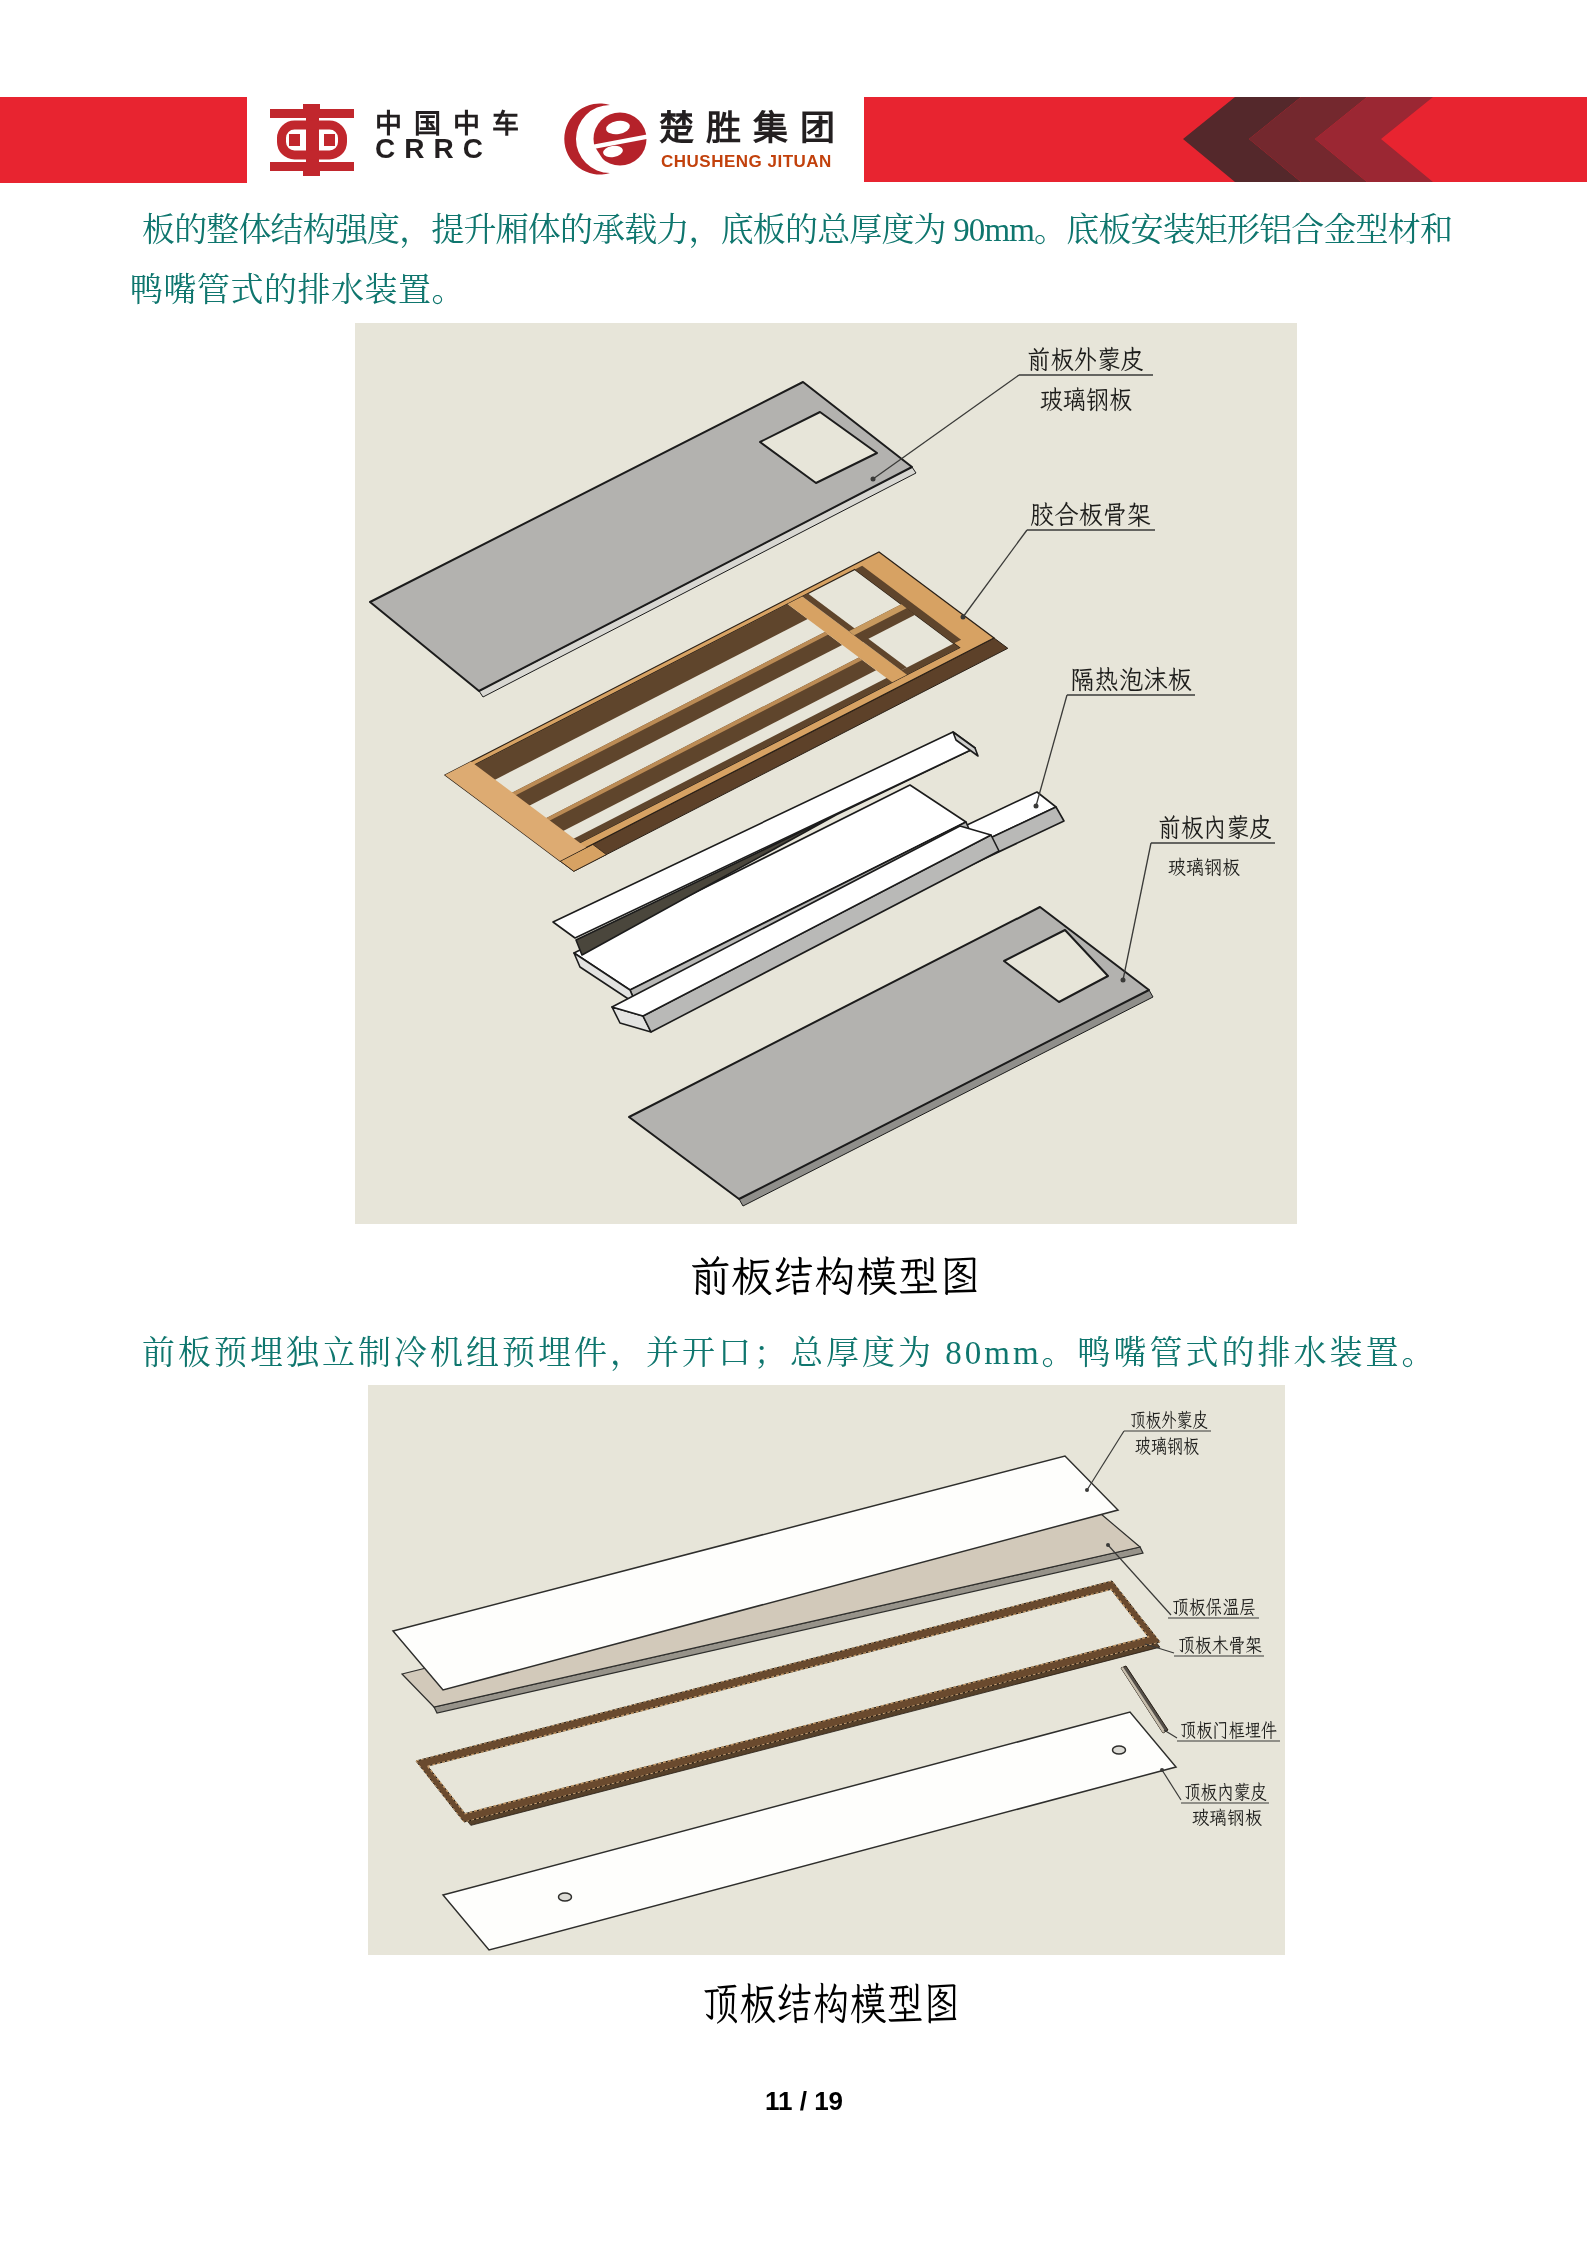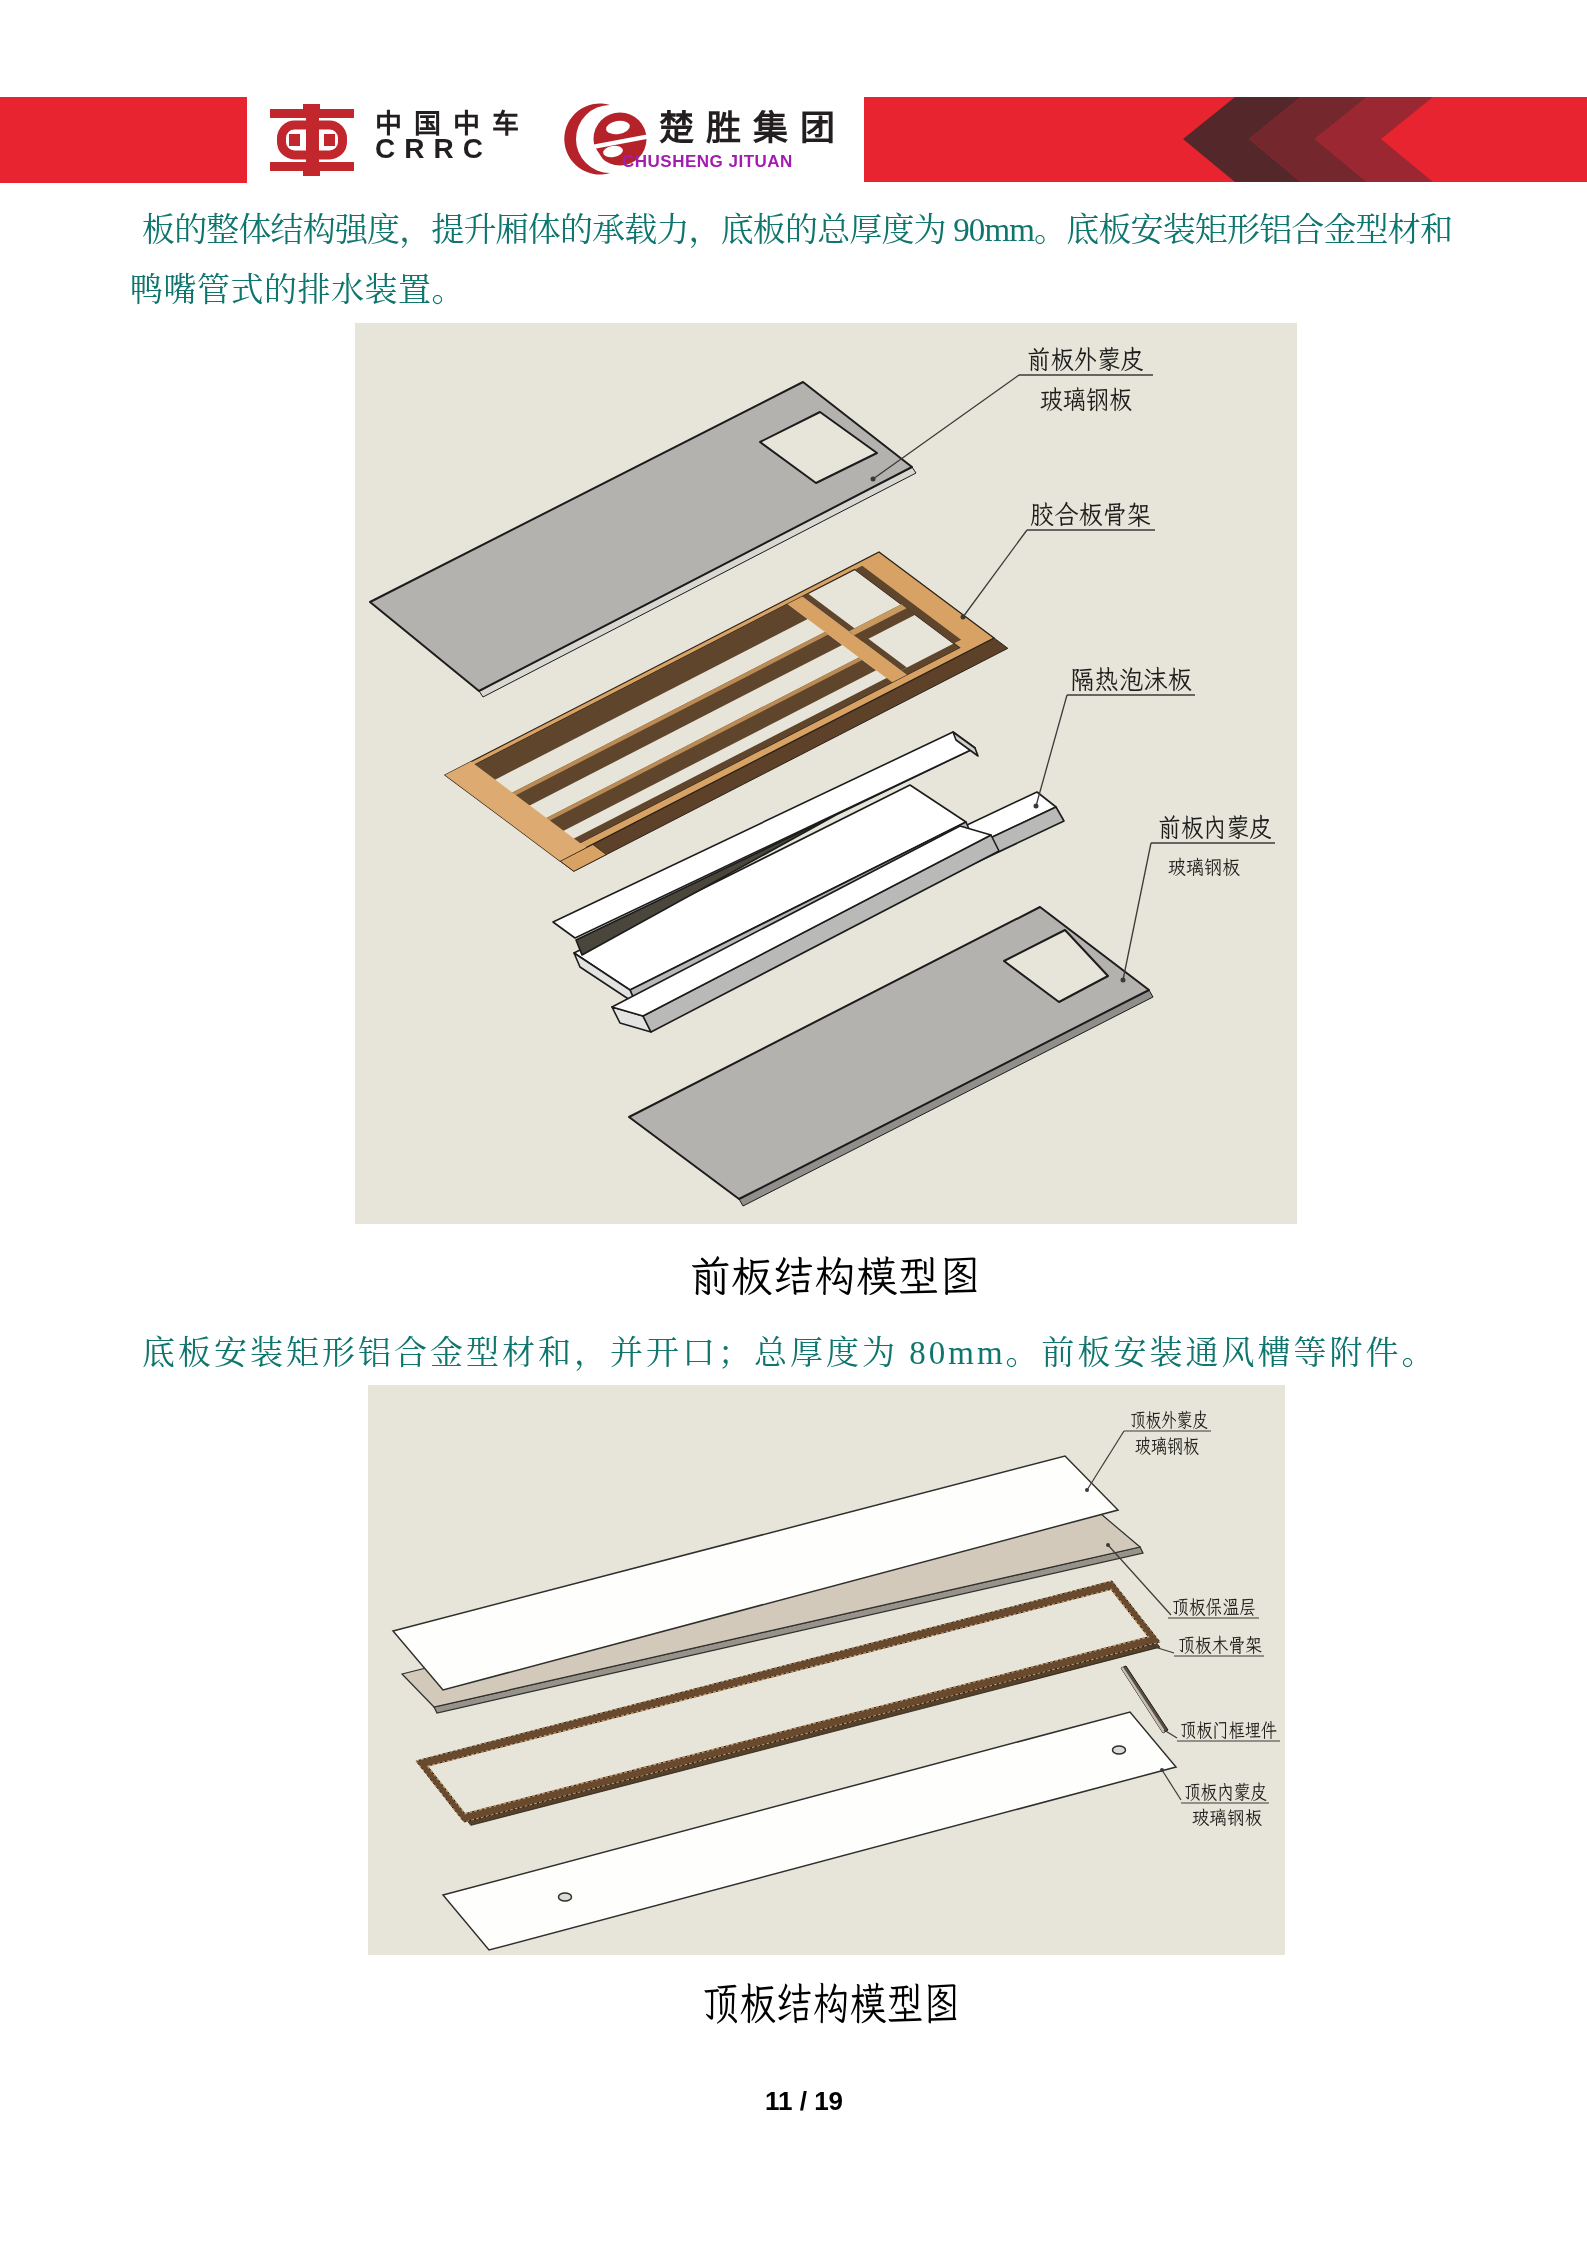--- a/index.html
+++ b/index.html
@@ -42,21 +42,21 @@
  <path d="M48,5 A35.5,35.5 0 1 0 48,73 A30,30 0 1 1 48,5 Z" fill="#b5222a"></path>
  <circle cx="58" cy="39" r="26.5" fill="#b5222a"></circle>
  <g fill="#ffffff">
   <ellipse cx="56" cy="27.5" rx="12" ry="6.5" transform="rotate(-9 56 27.5)"></ellipse>
   <polygon points="29,45 90,33.5 90,38 29,49.5"></polygon>
   <ellipse cx="51" cy="51.5" rx="10" ry="5.5" transform="rotate(-9 51 51.5)"></ellipse>
   <polygon points="31,44 42,61 33,61 29,50"></polygon>
  </g>
 </svg>
 <div class="abs" style="left:659px;top:99px;font-family:'Liberation Sans',sans-serif;font-weight:bold;font-size:35px;letter-spacing:12px;color:#231f20;">楚胜集团</div>
-<div class="abs" style="left:622px;top:152px;font-family:'Liberation Sans',sans-serif;font-weight:bold;font-size:17px;letter-spacing:0.5px;color:#a21caf;">CHUSHENG JITUAN</div>
+<div class="abs" style="left:661px;top:152px;font-family:'Liberation Sans',sans-serif;font-weight:bold;font-size:17px;letter-spacing:0.5px;color:#c2410c;">CHUSHENG JITUAN</div>
 
 <div class="abs para" style="left:142px;top:203px;letter-spacing:-0.85px;">板的整体结构强度，提升厢体的承载力，底板的总厚度为 90mm。底板安装矩形铝合金型材和</div>
 <div class="abs para" style="left:130px;top:263px;">鸭嘴管式的排水装置。</div>
 
 <svg class="abs" style="left:355px;top:323px;" width="942" height="901" viewBox="0 0 942 901">
  <rect x="0" y="0" width="942" height="901" fill="#e7e5d9"></rect>
 
  <polygon points="124,368 557,144 561,150 128,374" fill="#d8d7d2" stroke="#1c1c1c" stroke-width="1"></polygon>
  <path d="M15,279 L448,59 L557,144 L124,368 Z M405,119 L465,89 L522,130 L461,160 Z" fill="#b3b2af" stroke="#1c1c1c" stroke-width="2" fill-rule="evenodd" stroke-linejoin="round"></path>
 
@@ -117,21 +117,21 @@
   <text x="672" y="46" textLength="117" lengthAdjust="spacingAndGlyphs">前板外蒙皮</text>
   <text x="685" y="86" textLength="92" lengthAdjust="spacingAndGlyphs">玻璃钢板</text>
   <text x="675" y="201" textLength="121" lengthAdjust="spacingAndGlyphs">胶合板骨架</text>
   <text x="715" y="366" textLength="122" lengthAdjust="spacingAndGlyphs">隔热泡沫板</text>
   <text x="803" y="514" textLength="114" lengthAdjust="spacingAndGlyphs">前板内蒙皮</text>
   <text x="813" y="551" font-size="20" textLength="72" lengthAdjust="spacingAndGlyphs">玻璃钢板</text>
  </g>
 </svg>
 <div class="abs cap" style="left:689px;top:1247px;font-size:43px;letter-spacing:0px;transform:scaleX(0.97);transform-origin:0 0;">前板结构模型图</div>
 
-<div class="abs para" style="left:142px;top:1326px;letter-spacing:3px;">底板安装矩形铝合金型材和，并开口；总厚度为 80mm。前板安装通风槽等附件。</div>
+<div class="abs para" style="left:142px;top:1326px;letter-spacing:3px;">前板预埋独立制冷机组预埋件，并开口；总厚度为 80mm。鸭嘴管式的排水装置。</div>
 
 <svg class="abs" style="left:368px;top:1385px;" width="917" height="570" viewBox="0 0 917 570">
  <rect x="0" y="0" width="917" height="570" fill="#e7e5d9"></rect>
 
  <polygon points="66,322 772,162 775,168 69,328" fill="#97938a" stroke="#2e2e2c" stroke-width="1.2"></polygon>
  <polygon points="34,289 720,118 772,162 66,322" fill="#d2c9ba" stroke="#2e2e2c" stroke-width="1.2"></polygon>
 
  <polygon points="25,246 697,71 750,125 75,305" fill="#fefefc" stroke="#2e2e2c" stroke-width="1.5"></polygon>
 
  <g transform="matrix(696,-180,48,61,48,376)">

